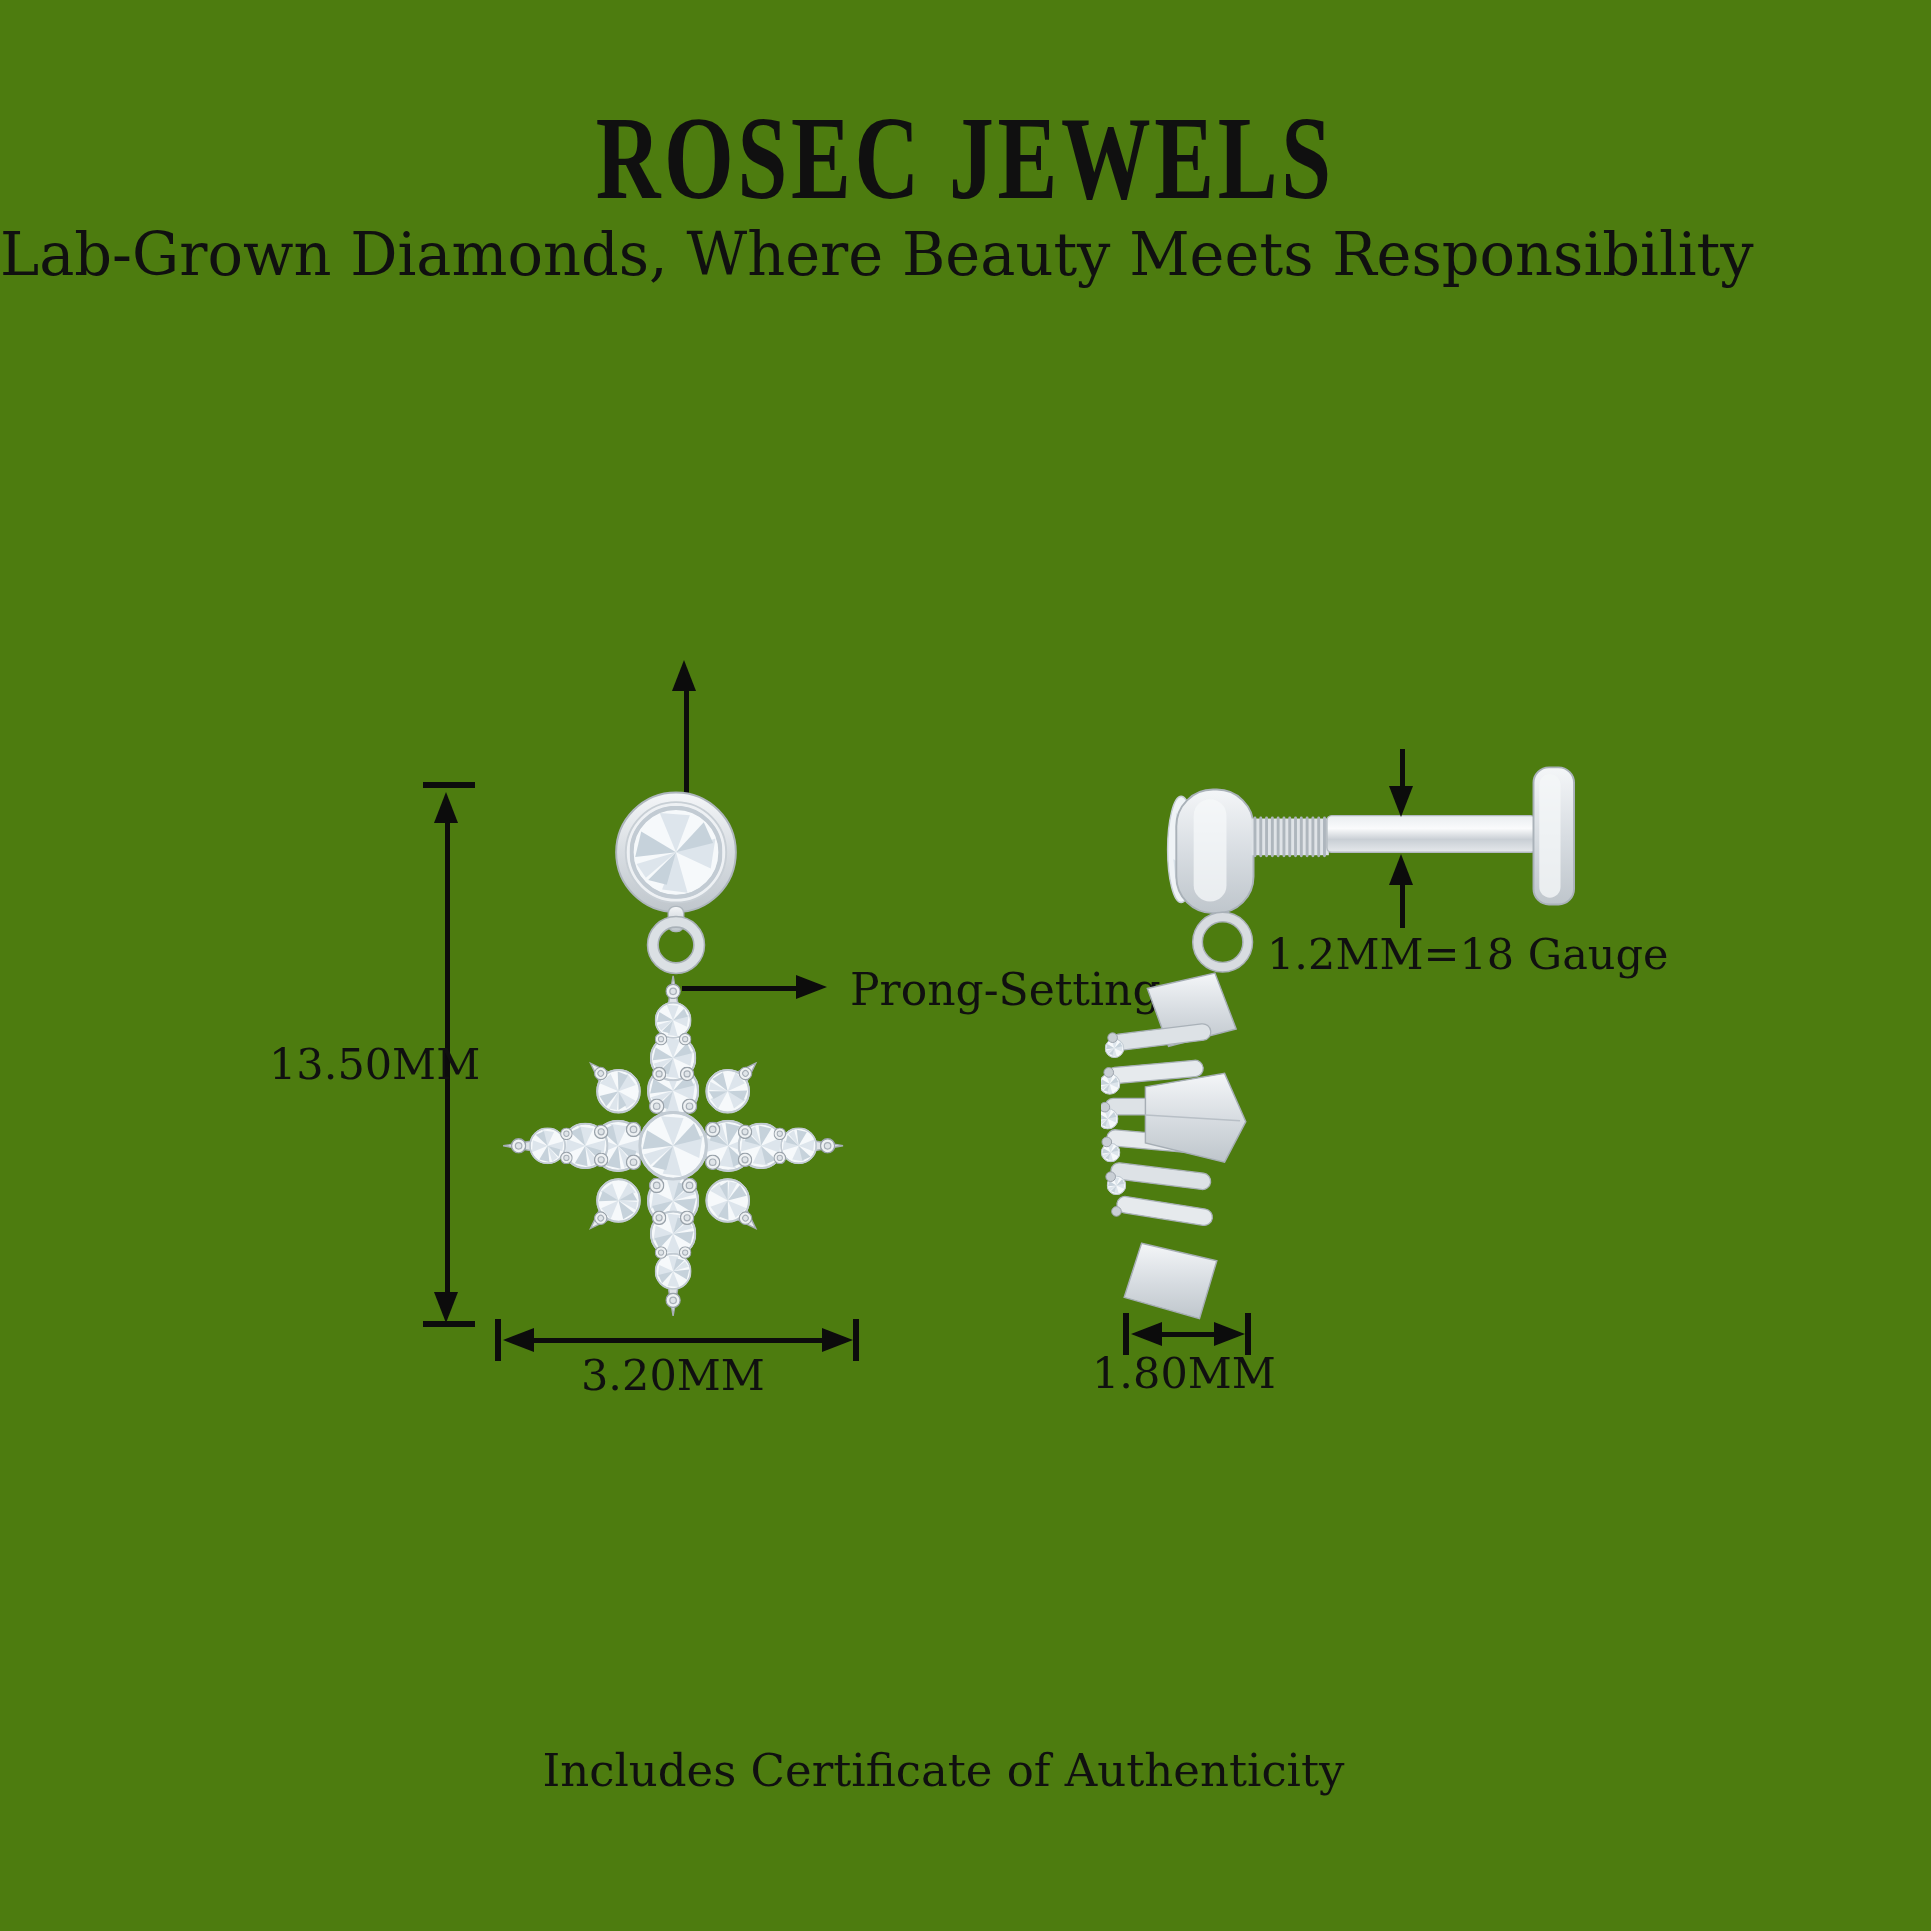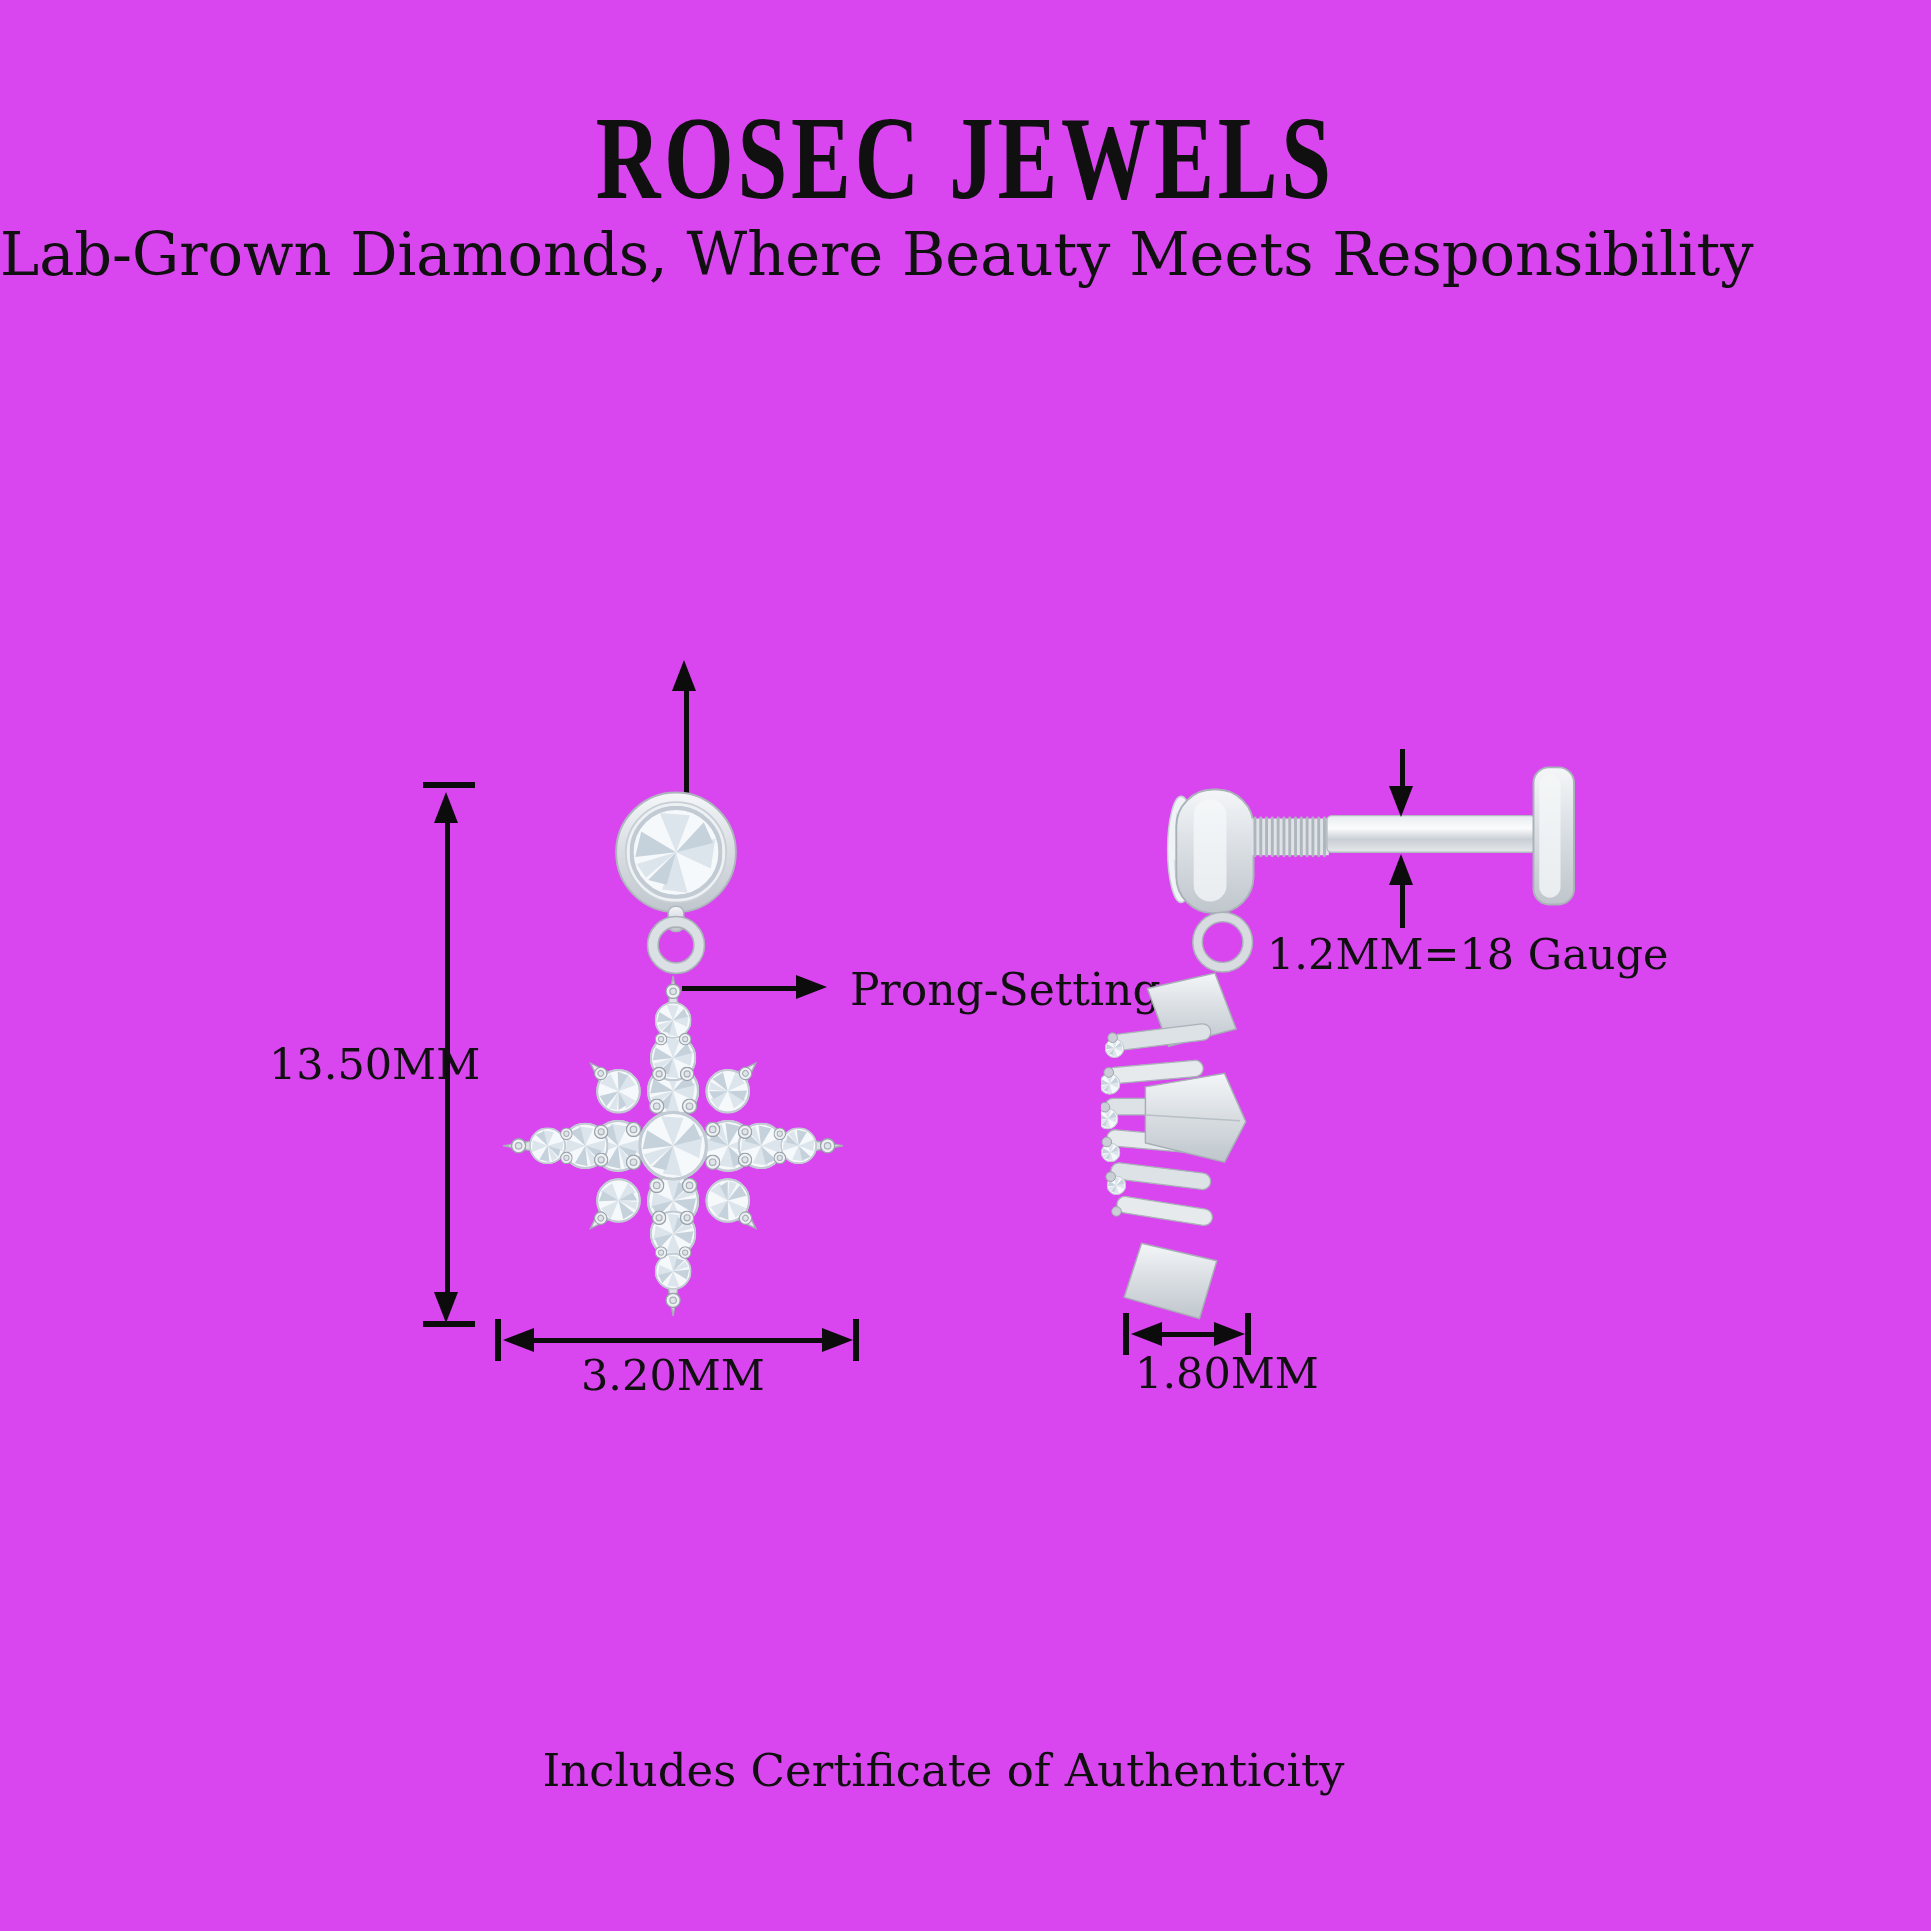--- a/index.html
+++ b/index.html
@@ -1,29 +1,29 @@
 <!DOCTYPE html>
 <html><head>
 <meta charset="utf-8">
 <style>
   html,body{margin:0;padding:0;background:#ffffff;}
-  .canvas{position:relative;width:1931px;height:1931px;background:#d946ef;overflow:hidden;
+  .canvas{position:relative;width:1931px;height:1931px;background:#4d7c0f;overflow:hidden;
           font-family:"DejaVu Serif", serif;color:#101010;}
   .t{position:absolute;color:#101010;font-family:"DejaVu Serif", serif;white-space:nowrap;}
   .brand{left:0;top:97px;width:1931px;text-align:center;font-family:"Liberation Serif", serif;
          font-weight:700;font-size:118px;line-height:1.05;letter-spacing:4.8px;}
   .brand span{display:inline-block;transform:scaleX(0.76);transform-origin:50% 50%;}
   .tagline{left:0;top:220px;width:1722px;text-align:center;font-size:59px;font-weight:400;}
   .note{left:490px;top:558px;font-size:44px;line-height:60px;}
   .label{font-size:43px;margin-left:40px;}
   .prong{left:838px;top:964px;font-size:44px;margin-left:12px;}
   .gauge{left:1267px;top:929px;font-size:43px;text-align:right;}
   .dimh{left:229px;top:1039px;width:203px;text-align:right;}
   .dimw{left:541px;top:1350px;width:270px;}
-  .dimd{left:1052px;top:1348px;width:270px;text-align:center;}
+  .dimd{left:1052px;top:1348px;width:270px;text-align:left;}
   .footer{left:0;top:1744px;width:1887px;text-align:center;font-size:45px;}
   
   .lv{position:absolute;width:4.8px;background:#0c0c0c;}
   .lh{position:absolute;height:4.8px;background:#0c0c0c;}
   .tickh{position:absolute;width:52px;height:5.8px;background:#0c0c0c;}
   .tickv{position:absolute;width:5.8px;height:42px;background:#0c0c0c;}
   .ah{position:absolute;width:0;height:0;}
   .ah.up{border-left:12.6px solid transparent;border-right:12.6px solid transparent;border-bottom:31px solid #0c0c0c;}
   .ah.down{border-left:12.6px solid transparent;border-right:12.6px solid transparent;border-top:31px solid #0c0c0c;}
   .ah.left{border-top:12.6px solid transparent;border-bottom:12.6px solid transparent;border-right:31px solid #0c0c0c;}

